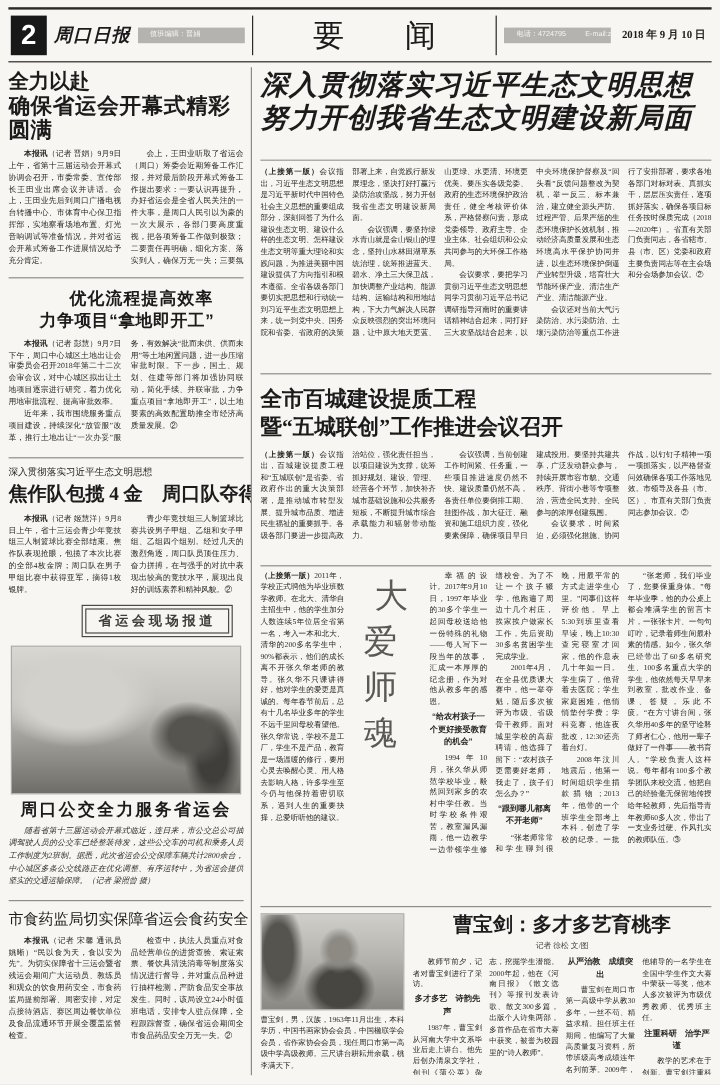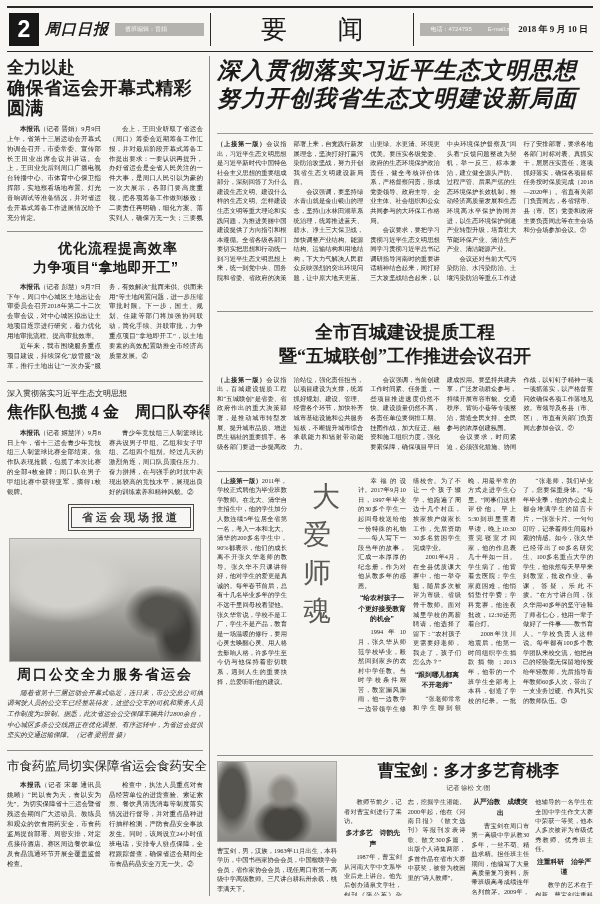--- a/index.html
+++ b/index.html
@@ -52,21 +52,21 @@
       radial-gradient(40px 70px at 88% 75%, #3f3e3a 0 30%, rgba(0,0,0,0) 60%),
       radial-gradient(90px 55px at 28% 35%, #d2d1cc 0 45%, rgba(0,0,0,0) 75%),
       linear-gradient(180deg,#d8d7d2 0%,#c2c1bc 38%,#93928d 72%,#6e6d68 100%);}
   .head-bus{font-size:14px;font-weight:bold;text-align:center;letter-spacing:2px;margin:3px 0 4px;}
   .caption{font-style:italic;font-size:6.6px;line-height:1.62;text-align:justify;color:#2c2c2c;overflow:hidden;}
   .a4-head{font-family:"Liberation Sans",sans-serif;font-size:12.5px;font-weight:normal;
            letter-spacing:0;margin:3px 0 5px;white-space:nowrap;}
   
   .m1-head{font-weight:bold;font-size:23px;line-height:1.22;letter-spacing:1px;margin:1px 0 20px;font-style:italic;}
   .m1-rule{border-top:1px solid #9a9a96;margin:3px 0 5px;}
-  .m2-head{text-align:center;font-weight:bold;font-size:18px;line-height:1.35;margin:4px 0 6px;}
+  .m2-head{text-align:left;font-weight:bold;font-size:18px;line-height:1.35;margin:4px 0 6px;}
   .m3{display:flex;overflow:hidden;}
   .m3-side{width:70px;flex:0 0 auto;}
   .m3-mid{flex:1;padding:0 7px;display:flex;flex-direction:row;}
   .m3-title{text-align:center;font-size:28px;font-weight:400;color:#59585­5;color:#5a5955;
             letter-spacing:18px;text-indent:18px;margin:2px 0 7px;}
   .m4{display:flex;overflow:hidden;}
   .m4-left{width:120px;flex:0 0 auto;display:flex;flex-direction:column;}
   .photo-man{height:82px;border:1px solid #aaa;margin:1px 0 4px;
     background:
       radial-gradient(26px 30px at 55% 38%, #8d8a84 0 35%, rgba(0,0,0,0) 65%),

